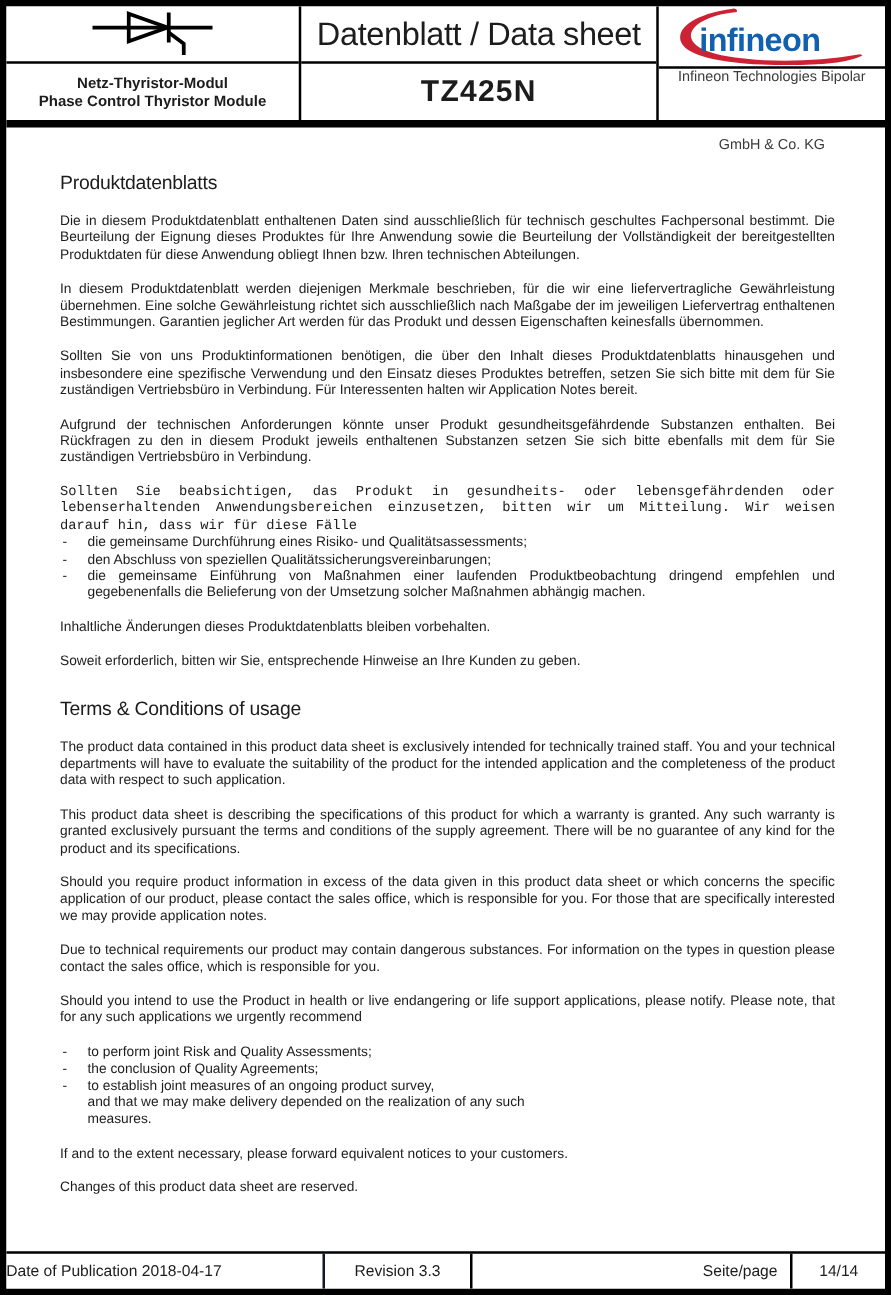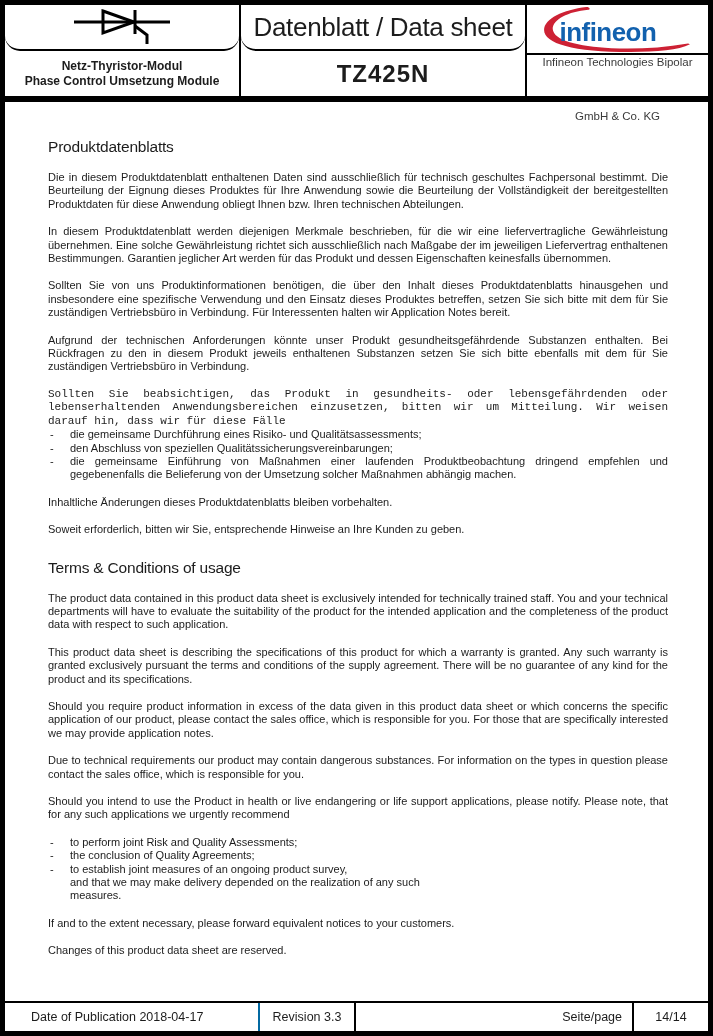--- a/index.html
+++ b/index.html
@@ -11,21 +11,21 @@
     margin:0 auto; position:relative;
   }
   
   .header { display:flex; height:91px; border-bottom:6px solid #000; flex:0 0 auto; }
   .hcol { display:flex; flex-direction:column; box-sizing:border-box; }
   .hcol-left  { width:236px; border-right:2px solid #000; }
   .hcol-mid   { flex:1; border-right:2px solid #000; }
   .hcol-right { width:181px; }
   .hcell-top { box-sizing:border-box; border-bottom:2px solid #000;
                display:flex; align-items:center; justify-content:center; }
-  .hcol-left  .hcell-top, .hcol-mid .hcell-top { height:46px;border-radius:15px; }
+  .hcol-left  .hcell-top, .hcol-mid .hcell-top { height:46px; }
   .hcol-right .hcell-top { height:51px; }
   .hcell-bottom { flex:1; display:flex; flex-direction:column;
                   align-items:center; justify-content:center; text-align:center; }
   .product-family { font-weight:bold; font-size:12px; line-height:15px; }
   .doc-title { font-size:26px; letter-spacing:-0.3px; }
   .part-number { font-size:24px; font-weight:bold; letter-spacing:1px; }
   .company { font-size:11.5px; line-height:14px; color:#3b3b3b;gap:40px; }
   .logo-svg { display:block; }
   .thyristor-svg { display:block; }
   
@@ -38,22 +38,22 @@
   .doc-body p.tight { margin-bottom:0;font-family:Liberation Mono, monospace; }
   .dash-list { margin:0 0 14px 0; }
   .dash-row { display:flex; }
   .dash { width:22px; flex:0 0 22px; padding-left:2px; box-sizing:border-box; }
   .dash-text { flex:1; text-align:justify; }
   .dash-text .line { text-align:left; }
   
   .footer { flex:0 0 auto; height:30px; box-sizing:border-box;
             border-top:2px solid #000; display:flex; font-size:12.5px; }
   .fcell { display:flex; align-items:center; box-sizing:border-box; }
-  .f-date { width:255px; border-right:2px solid #0369a1; padding-left:26px; }
-  .f-rev  { width:96px; border-right:2px solid #000; justify-content:center; }
+  .f-date { width:255px; border-right:2px solid #0f172a; padding-left:0; }
+  .f-rev  { width:118px; border-right:2px solid #000; justify-content:center; }
   .f-pagelabel { flex:1; border-right:2px solid #000; justify-content:flex-end; padding-right:10px; }
   .f-pagenum { width:74px; justify-content:center; }
 </style>
 </head>
 <body>
 
 <div class="page">
 
   <div class="header">
 
@@ -63,21 +63,21 @@
           <g stroke="#000" stroke-width="3" fill="none">
             <line x1="2" y1="14" x2="98" y2="14"></line>
             <path d="M31 3 L62 14 L31 25 Z"></path>
             <line x1="63" y1="2" x2="63" y2="26"></line>
             <path d="M63 18 L75 27 L75 36"></path>
           </g>
         </svg>
       </div>
       <div class="hcell-bottom product-family">
         <div>Netz-Thyristor-Modul</div>
-        <div>Phase Control Umsetzung Module</div>
+        <div>Phase Control Thyristor Module</div>
       </div>
     </div>
 
     <div class="hcol hcol-mid">
       <div class="hcell-top doc-title">Datenblatt / Data sheet</div>
       <div class="hcell-bottom part-number">TZ425N</div>
     </div>
 
     <div class="hcol hcol-right">
       <div class="hcell-top">

